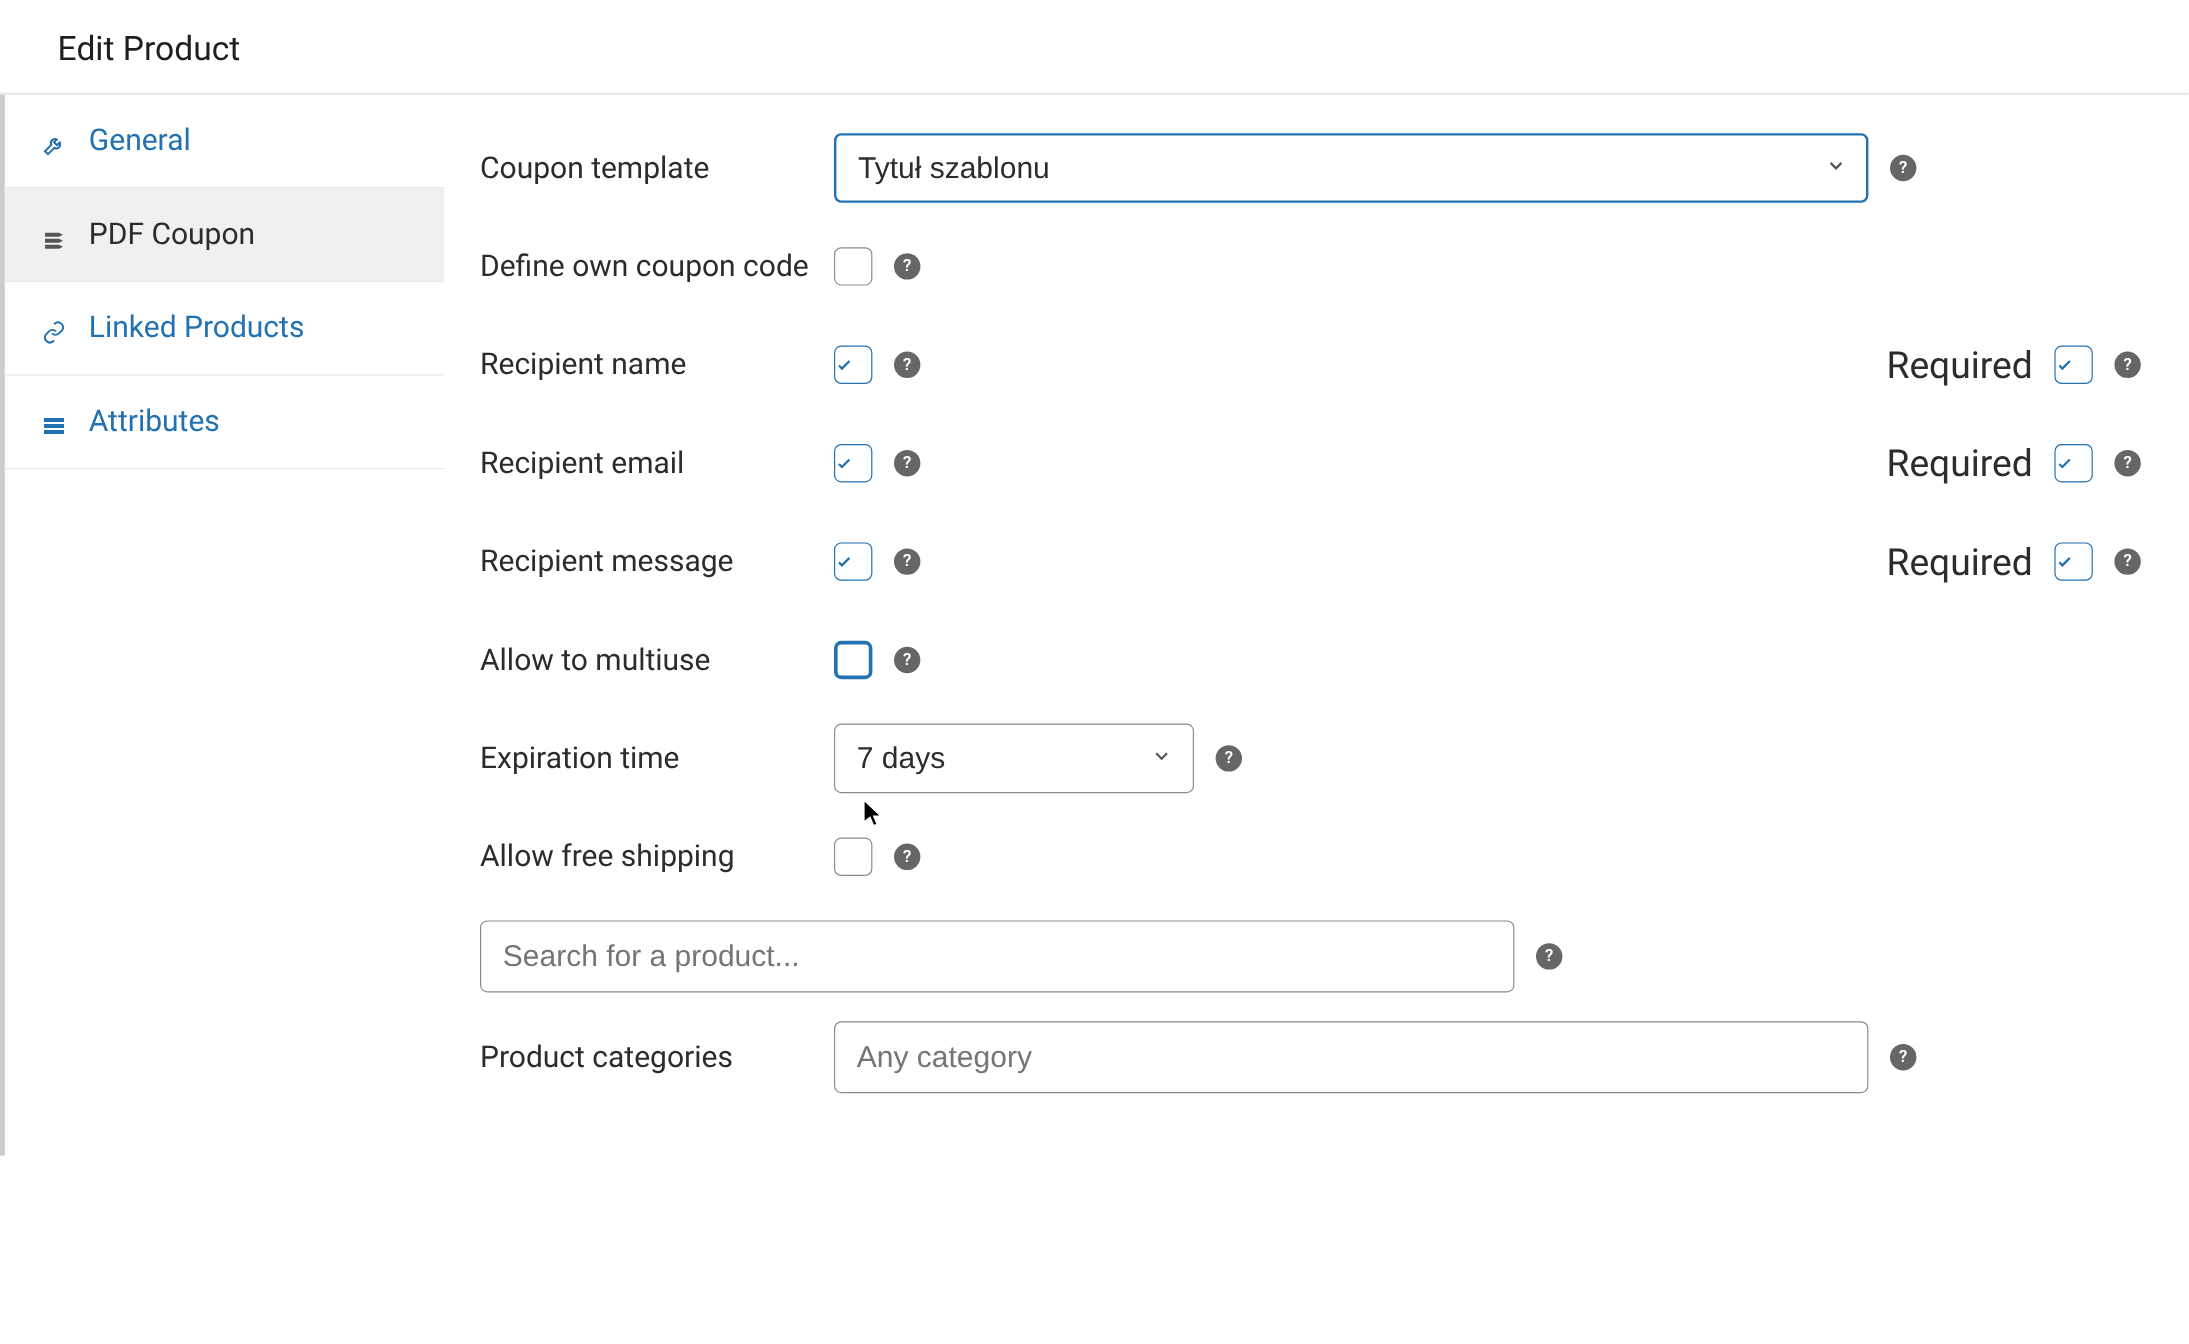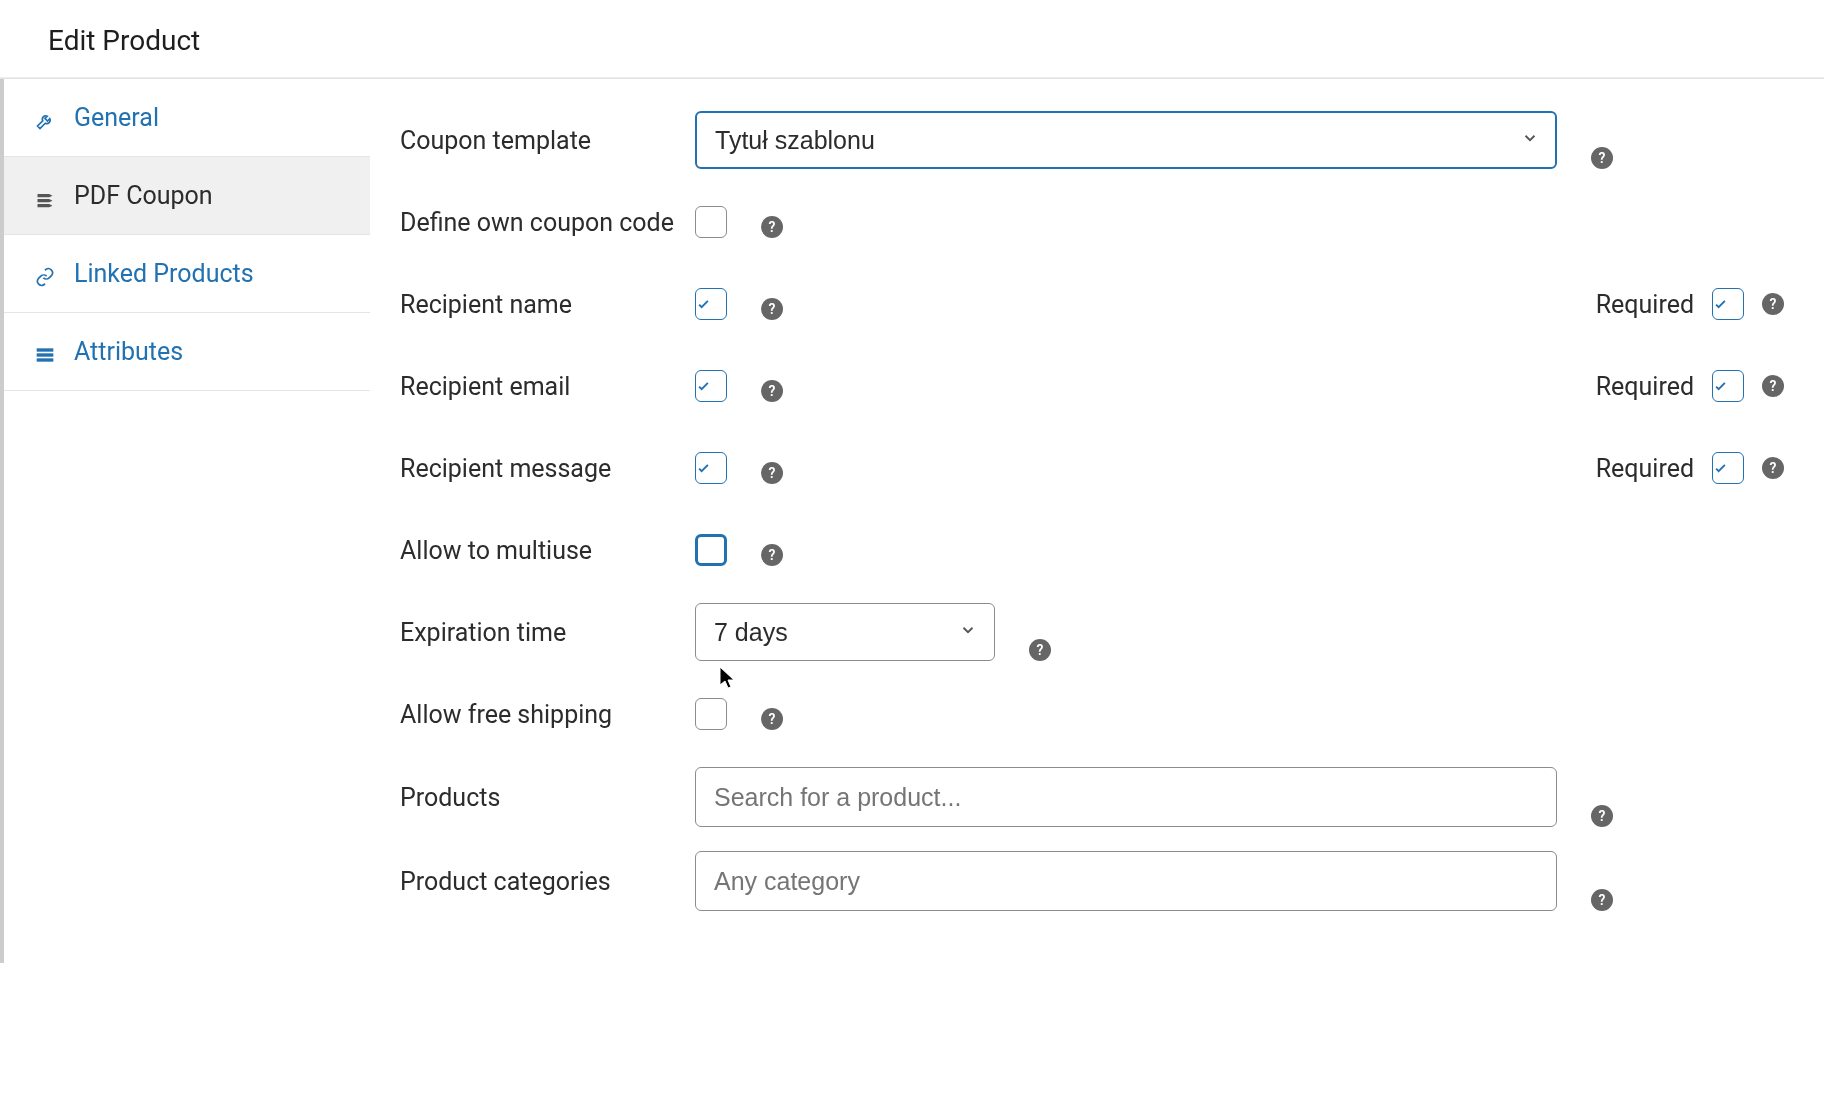--- a/index.html
+++ b/index.html
@@ -7,38 +7,38 @@
 .page-title { font-size: 28px; font-weight: 400; padding: 24px 0 20px 48px; }
 .divider { height: 2px; background: linear-gradient(to bottom, #f0f0f0, #e0e0e0); }
 .main-container { display: flex; }
 .sidebar { width: 370px; border-left: 4px solid #ccc; }
 .sidebar-item { display: flex; align-items: flex-end; gap: 18px; padding: 24px 30px; border-bottom: 1px solid #e5e5e5; font-size: 25px; color: #2271b1; cursor: pointer; }
 .sidebar-item.active { background: #f0f0f0; color: #2c2c2c; font-weight: 400; }
 .sidebar-item .icon { width: 22px; height: 22px; display: flex; align-items: center; justify-content: center; }
 .content { flex: 1; padding: 20px 40px 40px 30px; }
 .form-row { display: flex; align-items: center; min-height: 82px; padding: 12px 0; }
 .form-label { width: 295px; font-size: 25px; color: #2c2c2c; }
-.form-control-area { display: flex; align-items: flex-end; gap: 34px; flex: 1; }
+.form-control-area { display: flex; align-items: center; gap: 18px; flex: 1; }
 .select-wrap { position: relative; display: inline-block; }
 .select-wrap.wide { width: 862px; }
 .select-wrap.narrow { width: 300px; }
 .select-field { width: 100%; height: 58px; border: 1px solid #8c8c8c; border-radius: 6px; padding: 0 50px 0 18px; font-size: 25px; color: #2c2c2c; background: #fff; appearance: none; cursor: pointer; }
 .select-field.wide-sel { border: 2px solid #2271b1; }
 .select-chevron { position: absolute; right: 18px; top: 50%; transform: translateY(-50%); pointer-events: none; }
 .text-input { width: 862px; height: 60px; border: 1px solid #8c8c8c; border-radius: 6px; padding: 0 18px; font-size: 25px; color: #2c2c2c; background: #fff; }
 .text-input::placeholder { color: #757575; }
 .checkbox { width: 32px; height: 32px; border: 1.5px solid #8c8c8c; border-radius: 6px; background: #fff; display: flex; align-items: center; justify-content: center; cursor: pointer; }
 .checkbox.checked::after { content: ""; width: 20px; height: 20px; background-repeat: no-repeat; background-position: center; background-size: contain; }
 .checkbox.checked { border-color: #2271b1; }
 .checkbox.checked .check-icon { display: block; }
 .checkbox .check-icon { display: none; }
 .checkbox.focused { border: 3px solid #2271b1; }
 .help-icon { width: 22px; height: 22px; border-radius: 50%; background: #666; color: #fff; display: flex; align-items: center; justify-content: center; font-size: 14px; font-weight: 600; cursor: help; }
 .required-group { display: flex; align-items: center; gap: 18px; margin-left: auto; }
-.required-label { font-size: 25px; color: #2c2c2c; }
+.required-label { font-size: 31px; color: #2c2c2c; }
 .cursor-overlay { position: absolute; left: 718px; top: 665px; pointer-events: none; }
 </style>
 </head>
 <body>
 
 <div class="page-title">Edit Product</div>
 <div class="divider"></div>
 
 <div class="main-container">
   <div class="sidebar">
@@ -195,21 +195,20 @@
 
     <div class="form-row">
       <div class="form-label">Allow free shipping</div>
       <div class="form-control-area">
         <div class="checkbox"></div>
         <span class="help-icon">?</span>
       </div>
     </div>
 
     <div class="form-row">
-      <div class="form-label">Products</div>
       <div class="form-control-area">
         <input type="text" class="text-input" placeholder="Search for a product..." style="">
         <span class="help-icon">?</span>
       </div>
     </div>
 
     <div class="form-row">
       <div class="form-label">Product categories</div>
       <div class="form-control-area">
         <input type="text" class="text-input" placeholder="Any category" style="">

